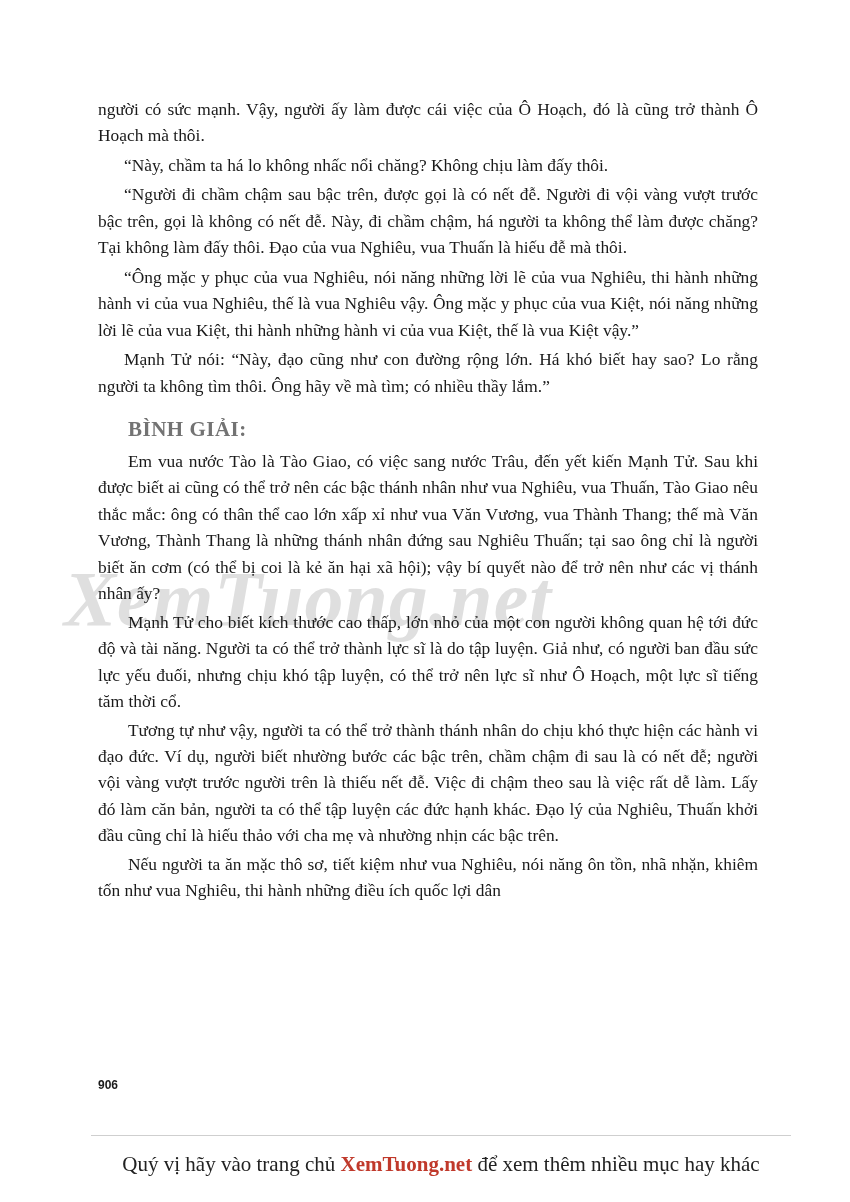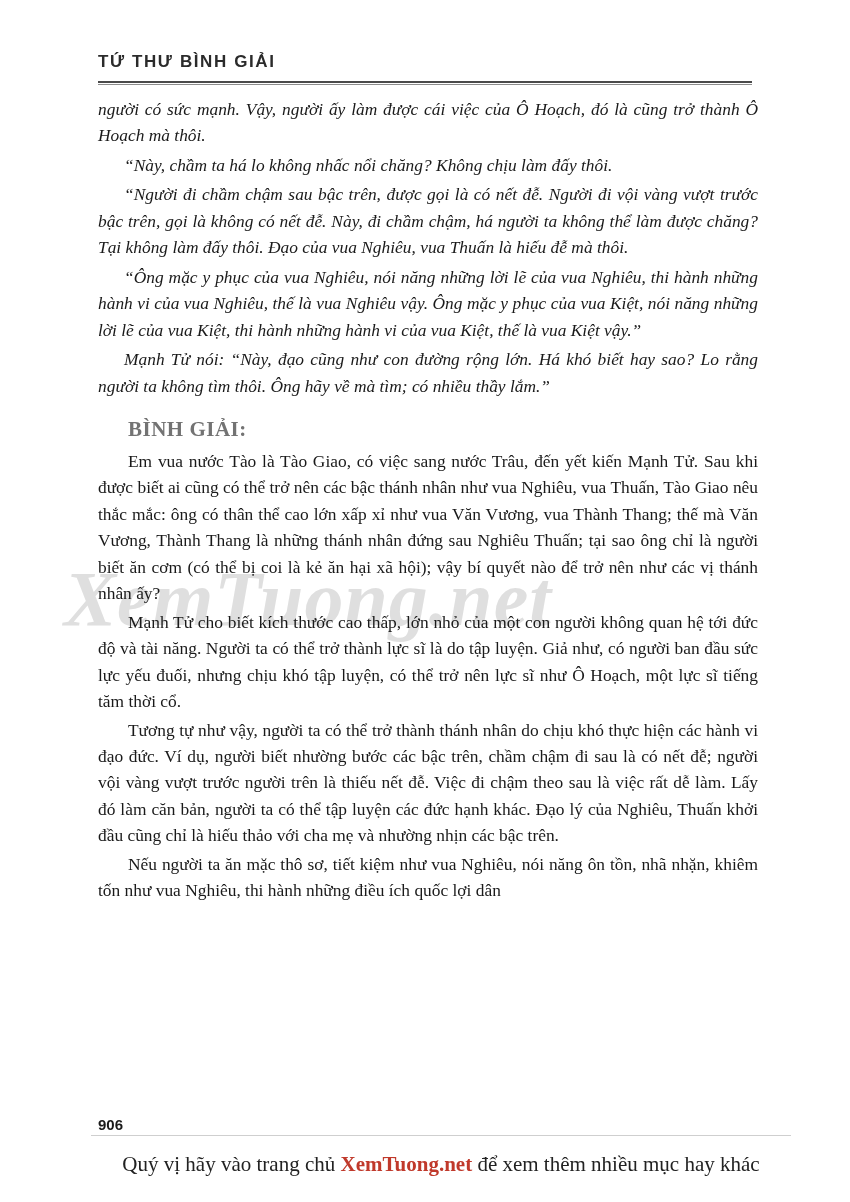--- a/index.html
+++ b/index.html
@@ -58,21 +58,20 @@
 
   p {
     margin: 0 0 1px 0;
     font-size: 17.4px;
     line-height: 1.52;
     text-align: justify;
     text-justify: inter-word;
   }
 
   .italic-block p {
-    font-style: italic;
     text-indent: 26px;
     margin-bottom: 3px;
   }
   .italic-block p.no-indent {
     text-indent: 0;
   }
 
   .section-title {
     font-family: "Liberation Serif", serif;
     font-weight: bold;
@@ -108,23 +107,22 @@
     line-height: 1;
   }
 
   
   .page-number {
     position: absolute;
     left: 98px;
     top: 1078px;
     font-family: "Liberation Sans", sans-serif;
     font-weight: bold;
-    font-size: 15px;
+    font-size: 12px;
     color: #1a1a1a;
-    margin-top: 38px;
   }
 
   
   .footer {
     position: absolute;
     left: 16px;
     top: 1135px;
     width: 850px;
     text-align: center;
   }
@@ -141,25 +139,20 @@
   .footer-brand {
     color: #c0392b;
     font-weight: bold;
   }
 </style>
 </head>
 <body>
 
 <div class="page">
 
-  <div class="header">
-    <div class="header-title">TỨ THƯ BÌNH GIẢI</div>
-    <div class="header-rule"></div>
-    <div class="header-rule-thin"></div>
-  </div>
 
   <div class="watermark">
     <div class="watermark-text">XemTuong.net</div>
   </div>
 
   <div class="content">
 
     <div class="italic-block">
       <p class="no-indent">người có sức mạnh. Vậy, người ấy làm được cái việc của Ô Hoạch, đó là cũng trở thành Ô Hoạch mà thôi.</p>
       <p>“Này, chầm ta há lo không nhấc nổi chăng? Không chịu làm đấy thôi.</p>

